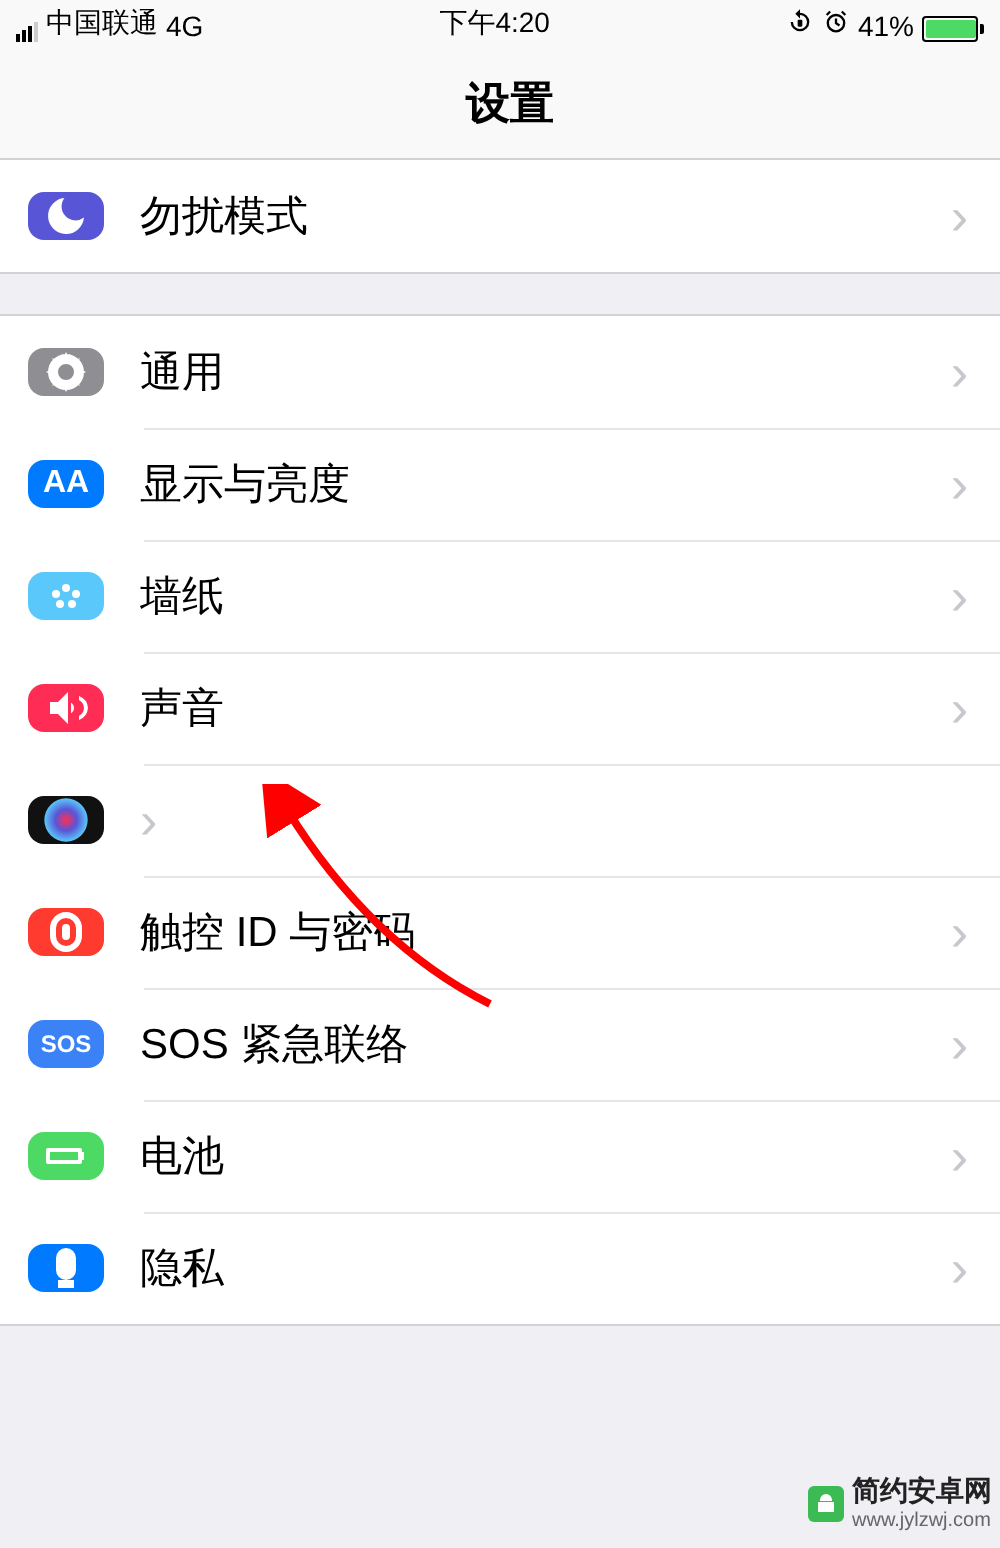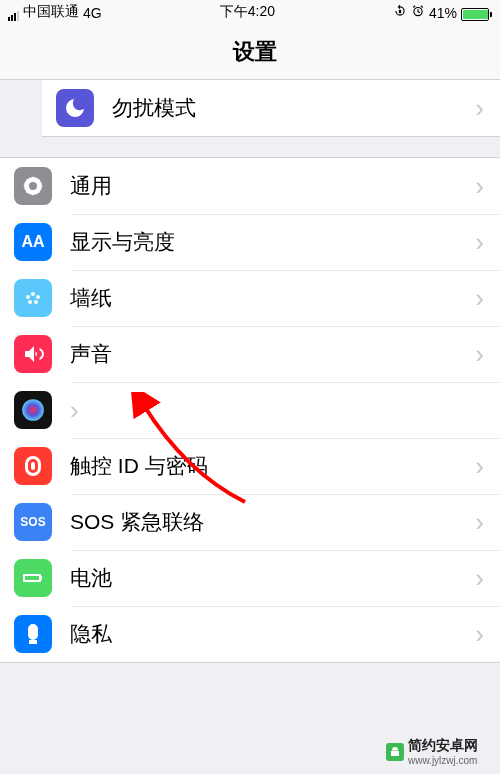--- a/index.html
+++ b/index.html
@@ -55,35 +55,35 @@
       position: relative;
     }
     .row + .row::before {
       content: "";
       position: absolute;
       left: 72px; right: 0; top: 0;
       height: 1px;
       background: #e5e5ea;
     }
     .icon-wrap {
-      width: 38px; height: 38px;
+      width: 38px; height: 24px;
       border-radius: 8px;
       display: flex; align-items: center; justify-content: center;
       margin-right: 18px;
       flex-shrink: 0;
     }
     .row-label { font-size: 21px; color: #000; flex: 1; }
     .chev { color: #c7c7cc; font-size: 26px; font-weight: 300; line-height: 1; }
     .arrow {
       position: absolute;
       pointer-events: none;
     }
     .watermark {
       position: absolute;
-      bottom: 8px; right: 22px;
+      bottom: 8px; right: 4px;
       display: flex; align-items: center; gap: 4px;
       font-size: 14px; font-weight: 600; color: #222;
     }
     .wm-logo {
       width: 18px; height: 18px;
       background: #3cba54;
       border-radius: 3px;
       display: flex; align-items: center; justify-content: center;
       color: #fff; font-size: 11px;
     }
@@ -123,21 +123,21 @@
           <span class="batt-fill"></span>
         </span>
       <span class="batt-tip"></span>
     </span>
   </div>
 </div>
 
 <div class="nav-header">设置</div>
 
 <div id="content">
-    <div class="group" style="border-top: none; margin-left: 42px;">
+    <div class="group" style="border-top: none;">
       <div class="row">
         <div class="icon-wrap" style="background: rgb(88, 86, 214);">
           <svg width="24" height="24" viewBox="0 0 24 24">
             <path d="M21 12.8A9 9 0 1 1 11.2 3a7 7 0 0 0 9.8 9.8z" fill="#fff"></path>
           </svg>
         </div>
         <div class="row-label">勿扰模式</div>
         <div class="chev">›</div>
       </div>
     </div>

